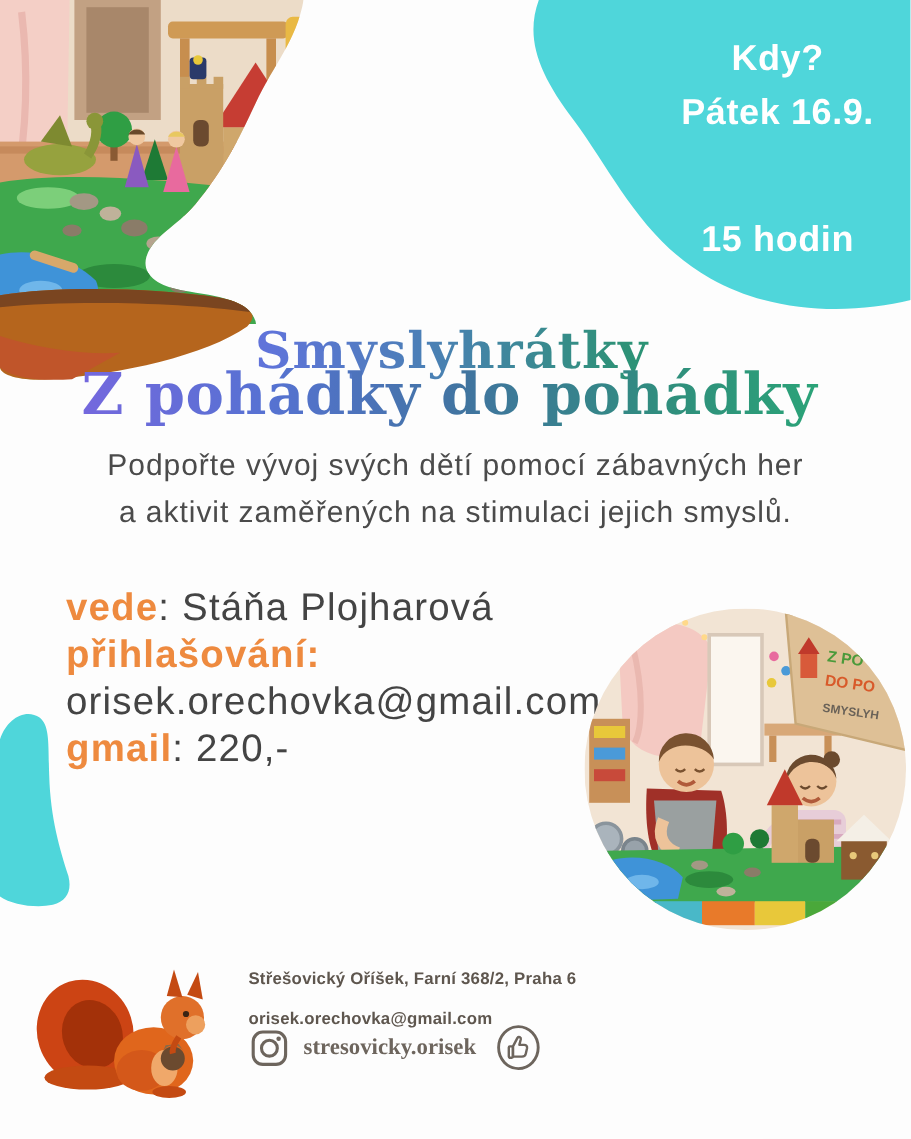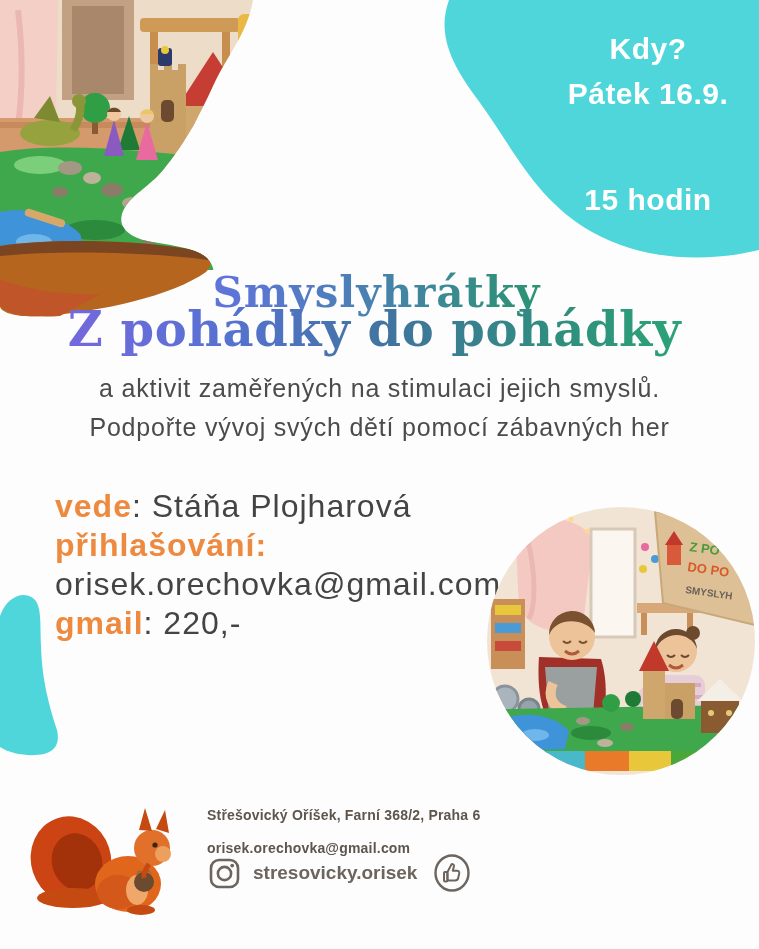--- a/index.html
+++ b/index.html
@@ -48,21 +48,21 @@
     position:absolute;top:507px;left:487px;width:268px;height:268px;
     border-radius:50%;overflow:hidden;
   }
 
   .footer-text{
     position:absolute;top:799px;left:207px;
     font-size:14px;font-weight:700;color:#5e564e;line-height:32.5px;letter-spacing:.2px;
   }
   .social-row{
     position:absolute;top:854px;left:208px;display:flex;align-items:center;
-    color:#6d655d;font-size:19px;font-weight:700;
+    color:#6d655d;font-size:19px;font-weight:700;font-family:Liberation Serif, serif;
   }
   .social-row .handle{margin:0 16px 0 12px;}
 </style>
 </head>
 <body>
 
 <div class="canvas">
 
   <svg class="abs" style="left:0;top:0" width="290" height="345" viewBox="0 0 290 345">
     <defs>
@@ -146,22 +146,22 @@
   <div class="kdy-block">
     <div>Kdy?</div>
     <div>Pátek 16.9.</div>
     <div class="kdy-time">15 hodin</div>
   </div>
 
   <div class="title">Smyslyhrátky</div>
   <div class="subtitle">Z pohádky do pohádky</div>
 
   <div class="body-text">
+    <div>Podpořte vývoj svých dětí pomocí zábavných her</div>
     <div>a aktivit zaměřených na stimulaci jejich smyslů.</div>
-    <div>Podpořte vývoj svých dětí pomocí zábavných her</div>
   </div>
 
   <div class="info-block">
     <div><span class="lbl">vede</span><span>: </span><span>Stáňa Plojharová</span></div>
     <div class="lbl">přihlašování:</div>
     <div>orisek.orechovka@gmail.com</div>
     <div><span class="lbl">gmail</span><span>: </span><span>220,-</span></div>
   </div>
 
   <div class="circle-photo">

